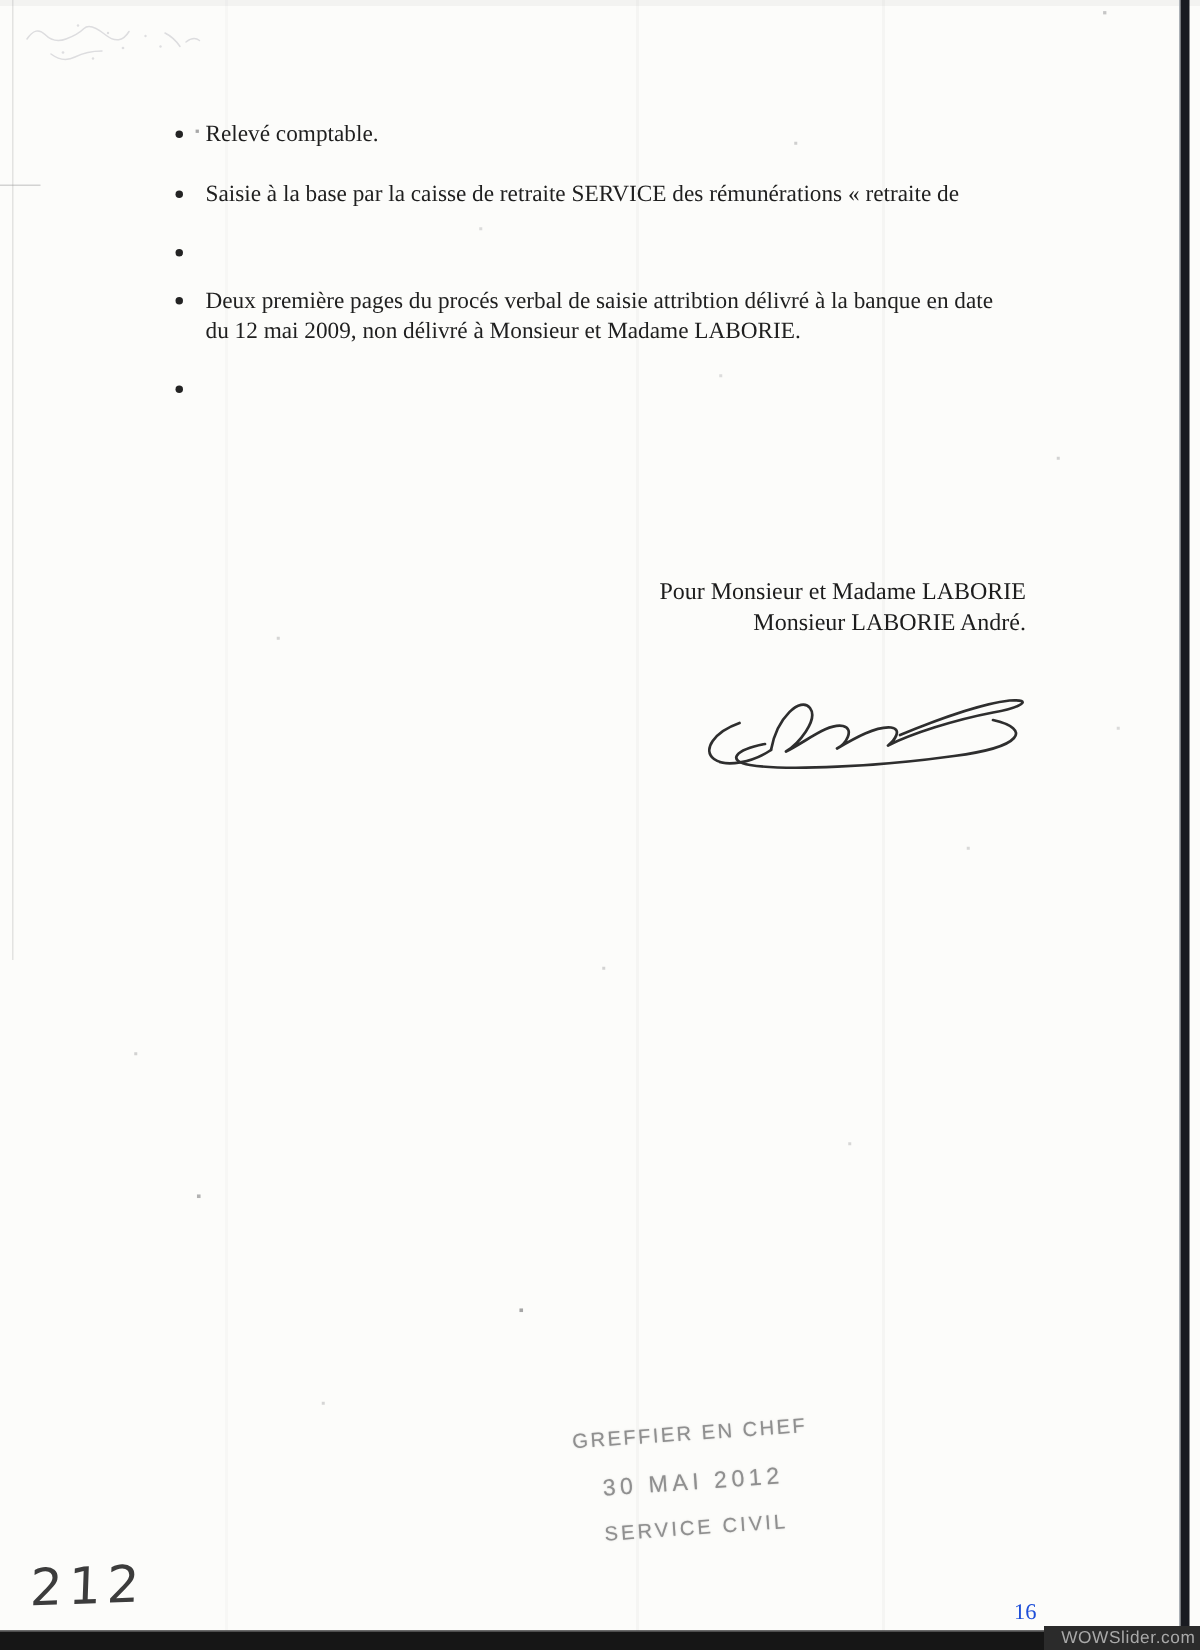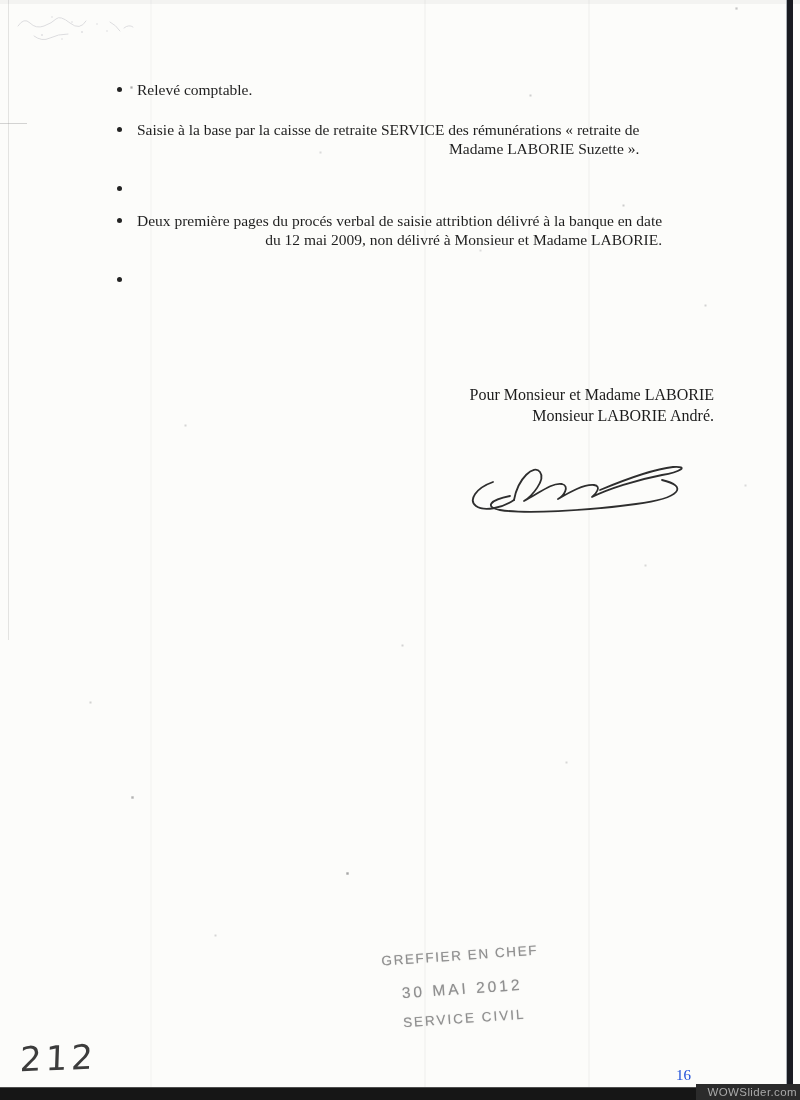--- a/index.html
+++ b/index.html
@@ -41,24 +41,24 @@
   }
   .smudge{position:absolute;left:12px;top:4px;opacity:.55;}
   
   .bullets{
     position:absolute;left:117px;top:80px;width:610px;
     margin:0;padding:0;list-style:none;
     font-size:15.5px;line-height:19.5px;
   }
   .bullets li{display:flex;margin:0 0 20px 0;}
   .bdot{flex:none;width:5px;height:5px;border-radius:50%;background:#232323;margin:7px 15px 0 0;}
-  .btxt div{white-space:nowrap;text-align:right;}
+  .btxt div{white-space:nowrap;}
   
   .sig-block{
-    position:absolute;left:436px;top:384px;width:278px;
+    position:absolute;left:406px;top:384px;width:278px;
     text-align:right;font-size:16px;line-height:21px;color:#1c1c1c;
   }
   .sig-block div{white-space:nowrap;}
   .signature{position:absolute;left:466px;top:444px;}
   
   .stamp{
     position:absolute;left:376px;top:948px;width:172px;
     transform:rotate(-4deg);
     font-family:"Liberation Sans", sans-serif;
     color:#8f8f8f;
@@ -123,21 +123,20 @@
     <li>
       <span class="bdot"></span>
       <div class="btxt">
         <div>Relevé comptable.</div>
       </div>
     </li>
     <li>
       <span class="bdot"></span>
       <div class="btxt">
         <div>Saisie à la base par la caisse de retraite SERVICE des rémunérations « retraite de</div>
-        <div>Madame LABORIE Suzette ».</div>
       </div>
     </li>
     <li>
       <span class="bdot"></span>
     </li>
     <li>
       <span class="bdot"></span>
       <div class="btxt">
         <div>Deux première pages du procés verbal de saisie attribtion délivré à la banque en date</div>
         <div>du 12 mai 2009, non délivré à Monsieur et Madame LABORIE.</div>

